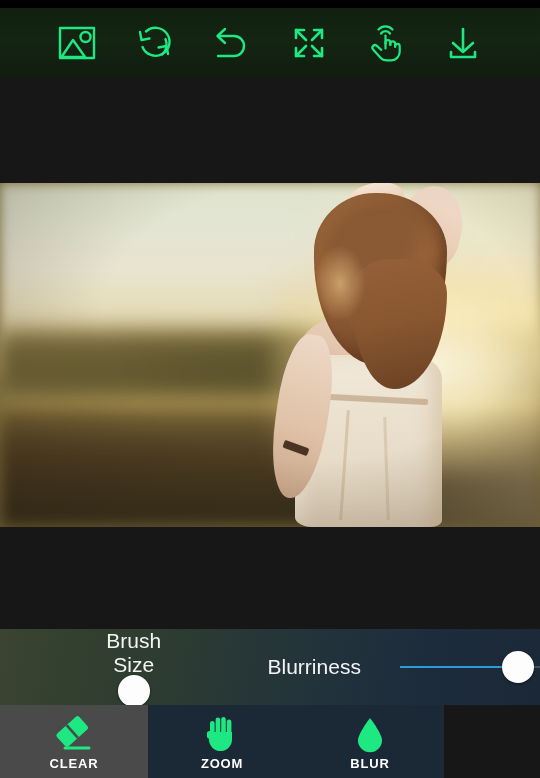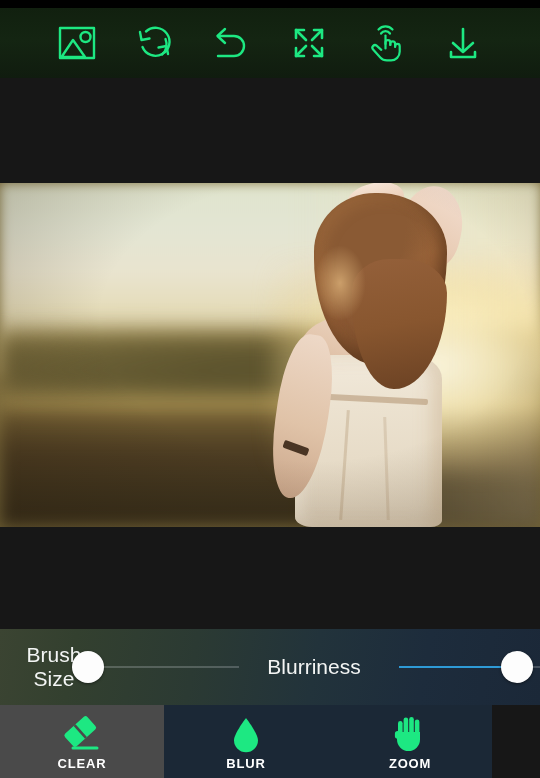--- a/index.html
+++ b/index.html
@@ -155,21 +155,21 @@
   }
 
   
   .sliders {
     position:absolute; left:0; top:629px; width:540px; height:76px;
     background:linear-gradient(100deg,#3b4432 0%,#33402f 14%,#2b3a33 36%,
                 #22333b 58%,#1d2c3c 78%,#1b2838 100%);
     display:flex; align-items:center;
   }
   .slider-group { display:flex; align-items:center; height:100%; }
-  .slider-group.left  { width:250px; padding-left:20px; }
+  .slider-group.left  { width:250px; padding-left:28px;flex-direction:column; }
   .slider-group.right { width:290px; padding-left:4px;margin-left:24px; }
 
   .slider-label {
     color:#f3f5f4; font-size:21px; line-height:24px;
     text-align:center; flex:0 0 auto; white-space:pre-line;
   }
   .slider-label.brush { width:68px; }
   .slider-label.blurr { width:132px; text-align:left; font-size:21px; }
 
   .slider-track-wrap {
@@ -183,21 +183,21 @@
     position:absolute; left:0; height:2px; background:#2e9ad6;
   }
   .slider-thumb {
     position:absolute; width:32px; height:32px; border-radius:50%;
     background:#fdfdfd; box-shadow:0 1px 3px rgba(0,0,0,0.45);
     transform:translateX(-50%); cursor:pointer;
   }
 
   
   .tabbar {
-    position:absolute; left:0; top:705px; width:492px; height:73px;
+    position:absolute; left:0; top:705px; width:444px; height:73px;
     display:flex;
   }
   .tab {
     flex:1 1 0; display:flex; flex-direction:column;
     align-items:center; justify-content:center; gap:3px; cursor:pointer;
     background:#1b2836;
   }
   .tab.selected { background:#4a4a4a; }
   .tab-icon { height:40px; display:flex; align-items:flex-end; justify-content:center; }
   .tab-label {
@@ -337,38 +337,38 @@
             <line x1="21" y1="7" x2="21" y2="24" stroke="#4a4a4a" stroke-width="2.6"></line>
           </g>
           <line x1="13" y1="33" x2="37" y2="33" stroke="#1de882" stroke-width="3" stroke-linecap="round"></line>
         </svg>
       </div>
       <div class="tab-label">CLEAR</div>
     </div>
 
     <div class="tab" style="background: rgb(27, 40, 54);">
       <div class="tab-icon">
-        <svg width="30" height="38" viewBox="0 0 30 38" fill="none">
-          <path d="M15 3 C15 3 27 18.5 27 25.2 A12 12 0 0 1 3 25.2 C3 18.5 15 3 15 3 Z" fill="#1de882"></path>
-        </svg>
-      </div>
-      <div class="tab-label">BLUR</div>
-    </div>
-
-    <div class="tab" style="background: rgb(27, 40, 54);">
-      <div class="tab-icon">
         <svg width="34" height="38" viewBox="0 0 34 38" fill="none">
           <g fill="#1de882">
             <rect x="5" y="6" width="4.6" height="17" rx="2.3"></rect>
             <rect x="10.6" y="2.5" width="4.6" height="20.5" rx="2.3"></rect>
             <rect x="16.2" y="2" width="4.6" height="21" rx="2.3"></rect>
             <rect x="21.8" y="4.5" width="4.6" height="18.5" rx="2.3"></rect>
             <path d="M4 17 h23 v7.5 a11.5 11.5 0 0 1 -23 0 Z"></path>
             <path d="M4.6 16 a2.7 2.7 0 0 0 -2.7 2.7 v2.4 a2.7 2.7 0 0 0 5.4 0 V18.7 A2.7 2.7 0 0 0 4.6 16 Z"></path>
           </g>
         </svg>
       </div>
       <div class="tab-label">ZOOM</div>
     </div>
 
+    <div class="tab" style="background: rgb(27, 40, 54);">
+      <div class="tab-icon">
+        <svg width="30" height="38" viewBox="0 0 30 38" fill="none">
+          <path d="M15 3 C15 3 27 18.5 27 25.2 A12 12 0 0 1 3 25.2 C3 18.5 15 3 15 3 Z" fill="#1de882"></path>
+        </svg>
+      </div>
+      <div class="tab-label">BLUR</div>
+    </div>
+
   </div>
 
 </div>
 
 </body></html>

